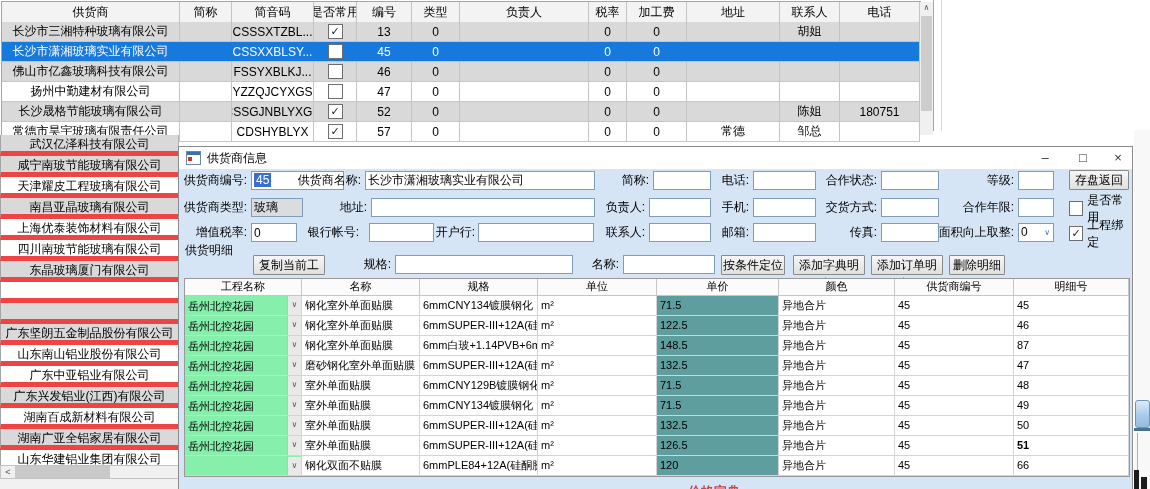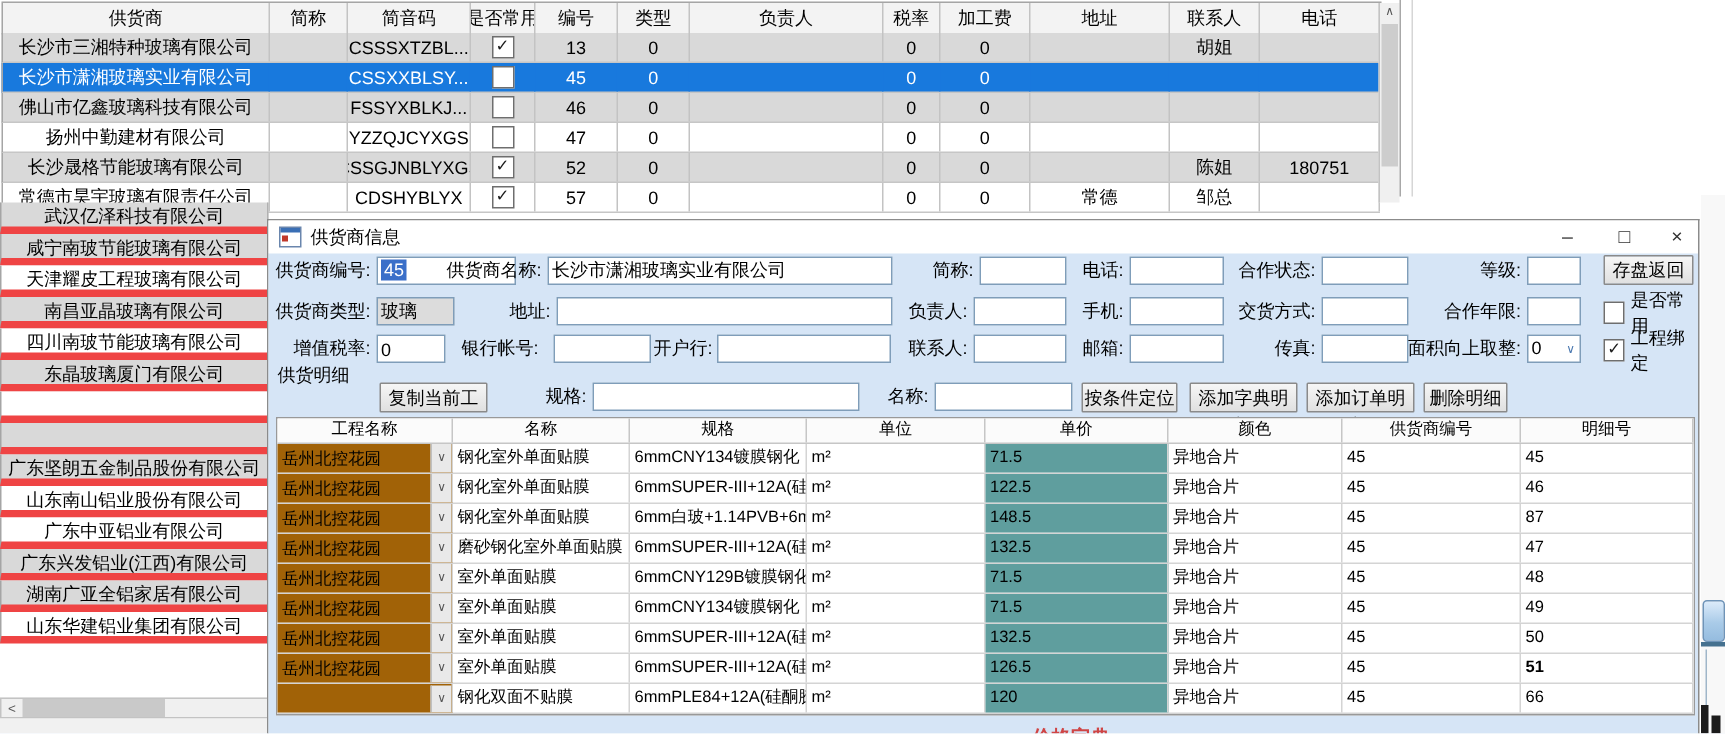--- a/index.html
+++ b/index.html
@@ -63,21 +63,21 @@
   .comboarrow{font-size:8px;color:#4a78b0;margin-left:auto;padding-right:1px;}
   .tb.combo{display:flex;align-items:center;}
   
   #grid{position:absolute;left:5px;top:131px;width:946px;border:1px solid #999;box-sizing:border-box;background:#fff;}
   #grid-header{display:flex;height:16px;background:#fbfbfb;border-bottom:1px solid #c6c6c6;}
   .gh{box-sizing:border-box;border-right:1px solid #c6c6c6;text-align:center;font-size:11px;line-height:15px;
       overflow:hidden;white-space:nowrap;}
   .gr{display:flex;height:19px;border-bottom:1px solid #d4d4d4;background:#fff;}
   .gc{box-sizing:border-box;border-right:1px solid #d4d4d4;font-size:11px;line-height:18px;padding-left:3px;
       overflow:hidden;white-space:nowrap;}
-  .gc.project{background:#a16207;display:flex;align-items:center;padding-left:3px;}
+  .gc.project{background:#86efac;display:flex;align-items:center;padding-left:3px;}
   .gc .cmbtxt{overflow:hidden;white-space:nowrap;}
   .gc .cmbarr{margin-left:auto;font-size:8px;color:#555;background:#e9e9e9;border-left:1px solid #c0c0c0;
               width:13px;text-align:center;height:100%;line-height:18px;}
   #footer-label{position:absolute;left:435px;top:336px;width:200px;text-align:center;font-size:13px;font-weight:bold;}
   .seclbl{position:absolute;left:6px;top:96px;height:14px;line-height:14px;}
 </style>
 </head>
 <body>
 
 <div class="screen">
@@ -204,28 +204,30 @@
   <div id="bg-vscroll">
     <div class="arrow">∧</div>
     <div class="thumb"></div>
   </div>
 
   <div id="left-list">
       <div class="li alt">武汉亿泽科技有限公司</div>
       <div class="li alt">咸宁南玻节能玻璃有限公司</div>
       <div class="li">天津耀皮工程玻璃有限公司</div>
       <div class="li alt">南昌亚晶玻璃有限公司</div>
+      <div class="li">上海优泰装饰材料有限公司</div>
       <div class="li">四川南玻节能玻璃有限公司</div>
       <div class="li alt">东晶玻璃厦门有限公司</div>
       <div class="li"></div>
       <div class="li alt"></div>
       <div class="li alt">广东坚朗五金制品股份有限公司</div>
       <div class="li">山东南山铝业股份有限公司</div>
       <div class="li">广东中亚铝业有限公司</div>
       <div class="li alt">广东兴发铝业(江西)有限公司</div>
+      <div class="li">湖南百成新材料有限公司</div>
       <div class="li alt">湖南广亚全铝家居有限公司</div>
       <div class="li">山东华建铝业集团有限公司</div>
     </div>
 
   <div id="bg-hscroll">
     <div class="arrow">&lt;</div>
     <div class="thumb"></div>
   </div>
   <div class="below-strip"></div>
 

